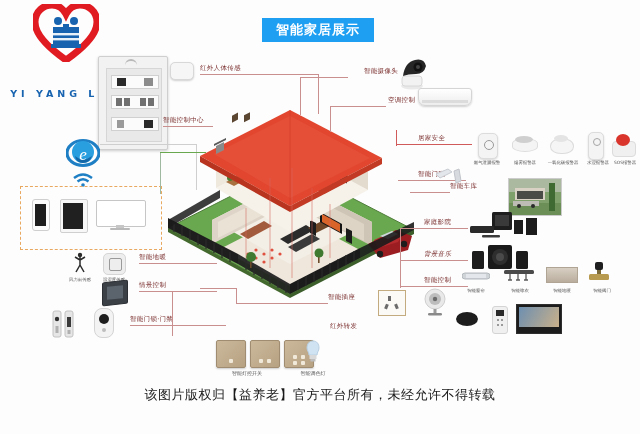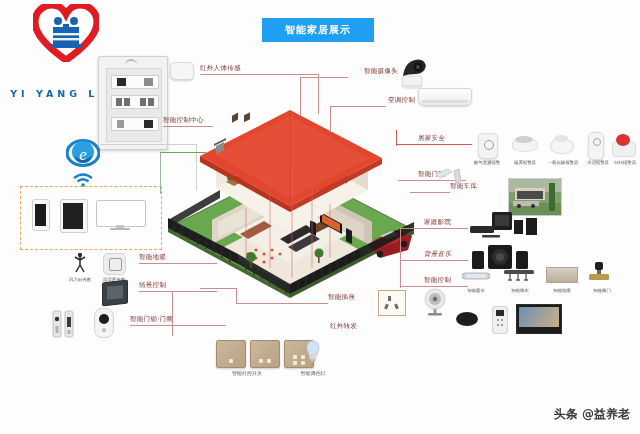--- a/index.html
+++ b/index.html
@@ -17,21 +17,21 @@
   .heart{position:absolute;left:27px;top:0px;width:66px;height:58px;}
   .heart svg{display:block;}
   .logo-cn{position:absolute;left:0;top:54px;width:120px;text-align:center;
     font-size:29px;line-height:30px;font-weight:bold;color:#1763b0;letter-spacing:2px;}
   .logo-en{position:absolute;left:0;top:84px;width:120px;text-align:center;
     font-size:9.5px;letter-spacing:4px;color:#1763b0;font-weight:bold;}
 
   
   #title-banner{left:262px;top:18px;width:112px;height:24px;
     background:#1e9ff2;display:flex;align-items:center;justify-content:center;}
-  #title-banner span{color:#fff;font-size:10px;font-weight:bold;letter-spacing:1px;}
+  #title-banner span{color:#fff;font-size:13px;font-weight:bold;letter-spacing:1px;}
 
   
   #house-wrap{left:160px;top:108px;width:260px;height:190px;}
 
   
   .lbl{position:absolute;font-size:6.5px;color:#7a2d2d;white-space:nowrap;
        letter-spacing:.3px;}
   .cap{position:absolute;font-size:4.4px;color:#555;white-space:nowrap;text-align:center;}
   .leader{position:absolute;background:#c98f8f;height:1px;}
   .leader-v{position:absolute;background:#c98f8f;width:1px;}
@@ -556,15 +556,15 @@
     <div style="position:absolute;left:3px;top:3px;width:8px;height:6px;background:#2a2a2a;"></div>
     <div style="position:absolute;left:4px;top:12px;width:2px;height:2px;background:#9a9a9a;"></div>
     <div style="position:absolute;left:8px;top:12px;width:2px;height:2px;background:#9a9a9a;"></div>
     <div style="position:absolute;left:4px;top:17px;width:2px;height:2px;background:#9a9a9a;"></div>
     <div style="position:absolute;left:8px;top:17px;width:2px;height:2px;background:#9a9a9a;"></div>
   </div>
   <div class="abs" style="left:516px;top:304px;width:44px;height:28px;background:#1c1c1c;border:1px solid #2e2e2e;">
     <div style="position:absolute;left:2px;top:2px;width:40px;height:20px;background:linear-gradient(120deg,#6d8fb0,#c9b08a);"></div>
   </div>
 
-  <div class="abs" id="watermark">头条 @益养老</div>
+  <div class="abs" id="copyright">该图片版权归【益养老】官方平台所有，未经允许不得转载</div>
 
 </div>
 
 </body></html>

